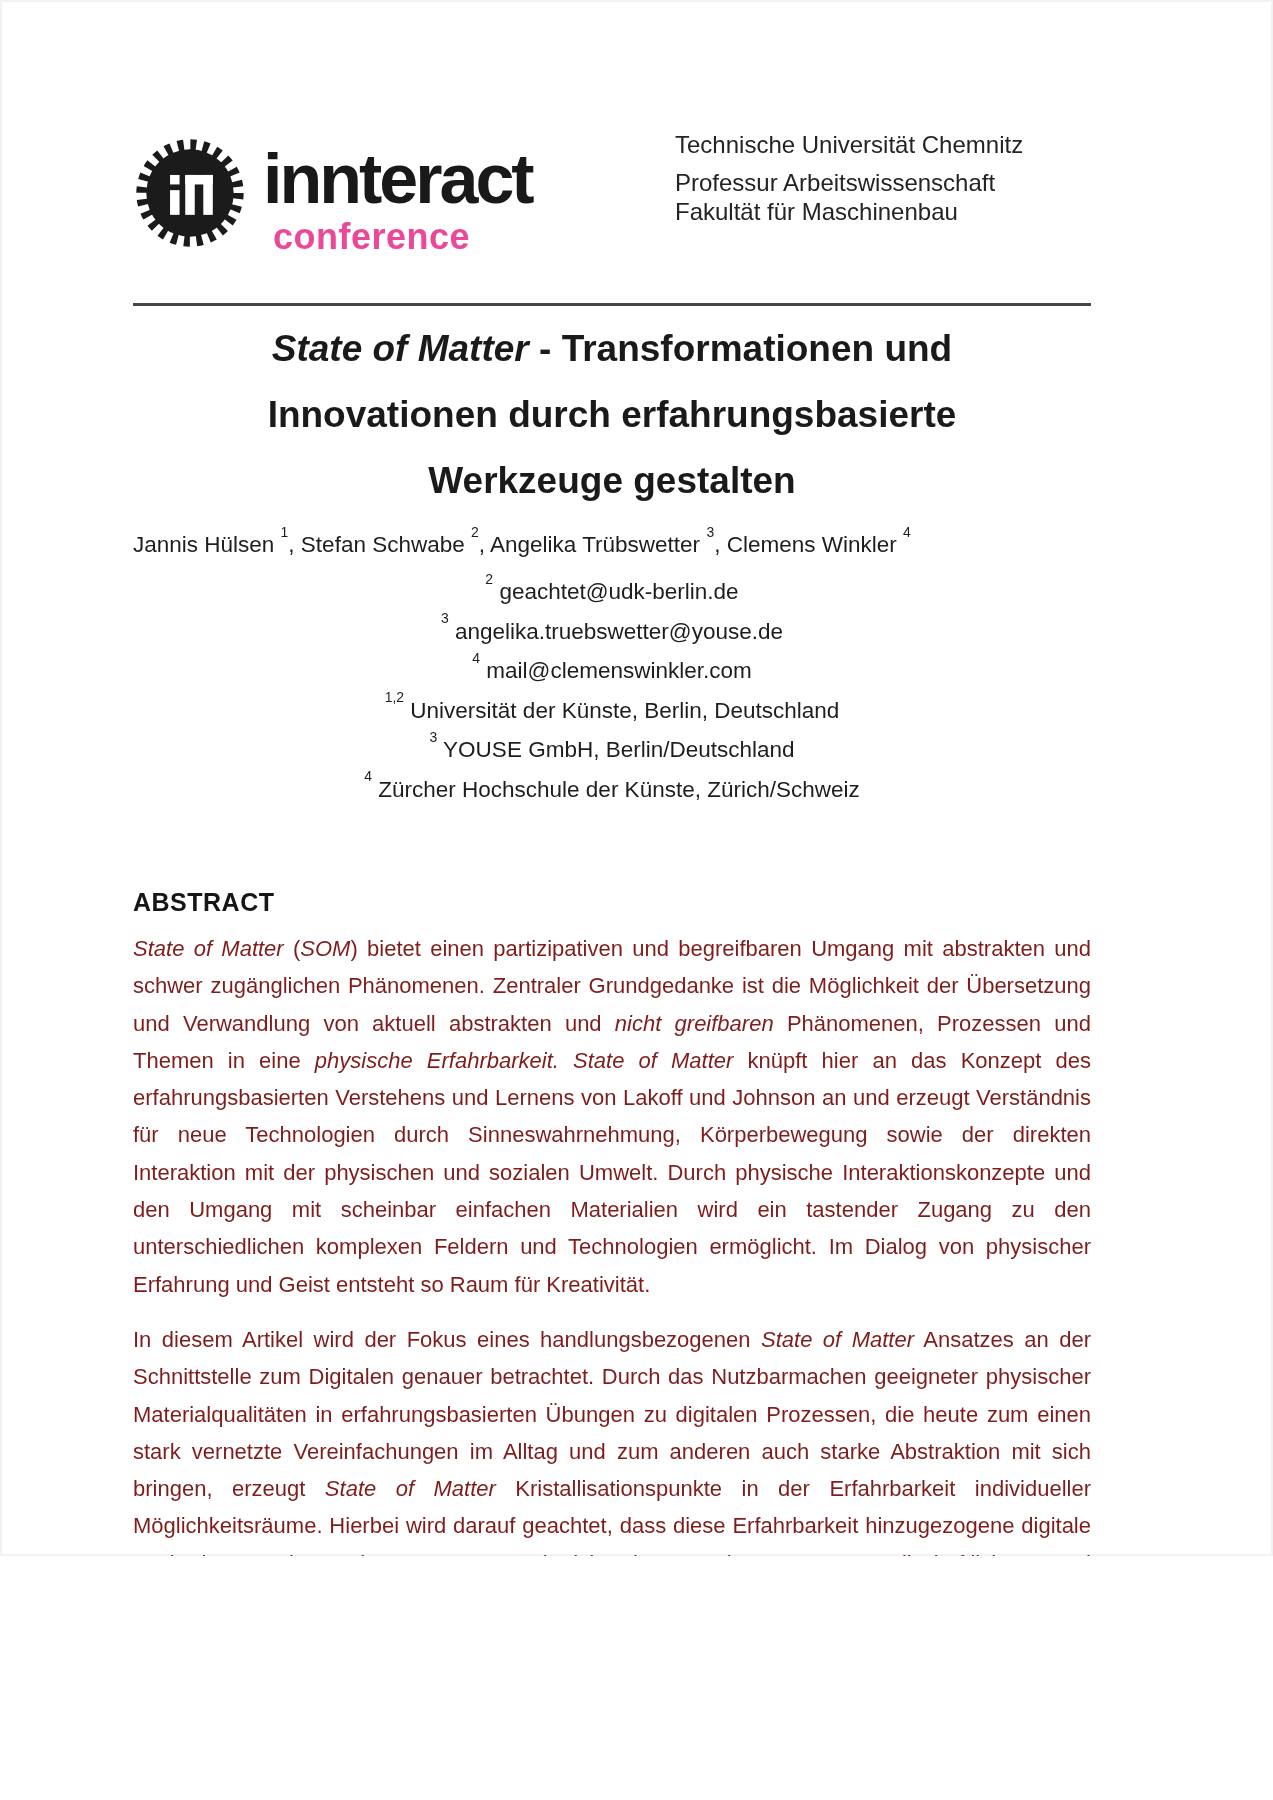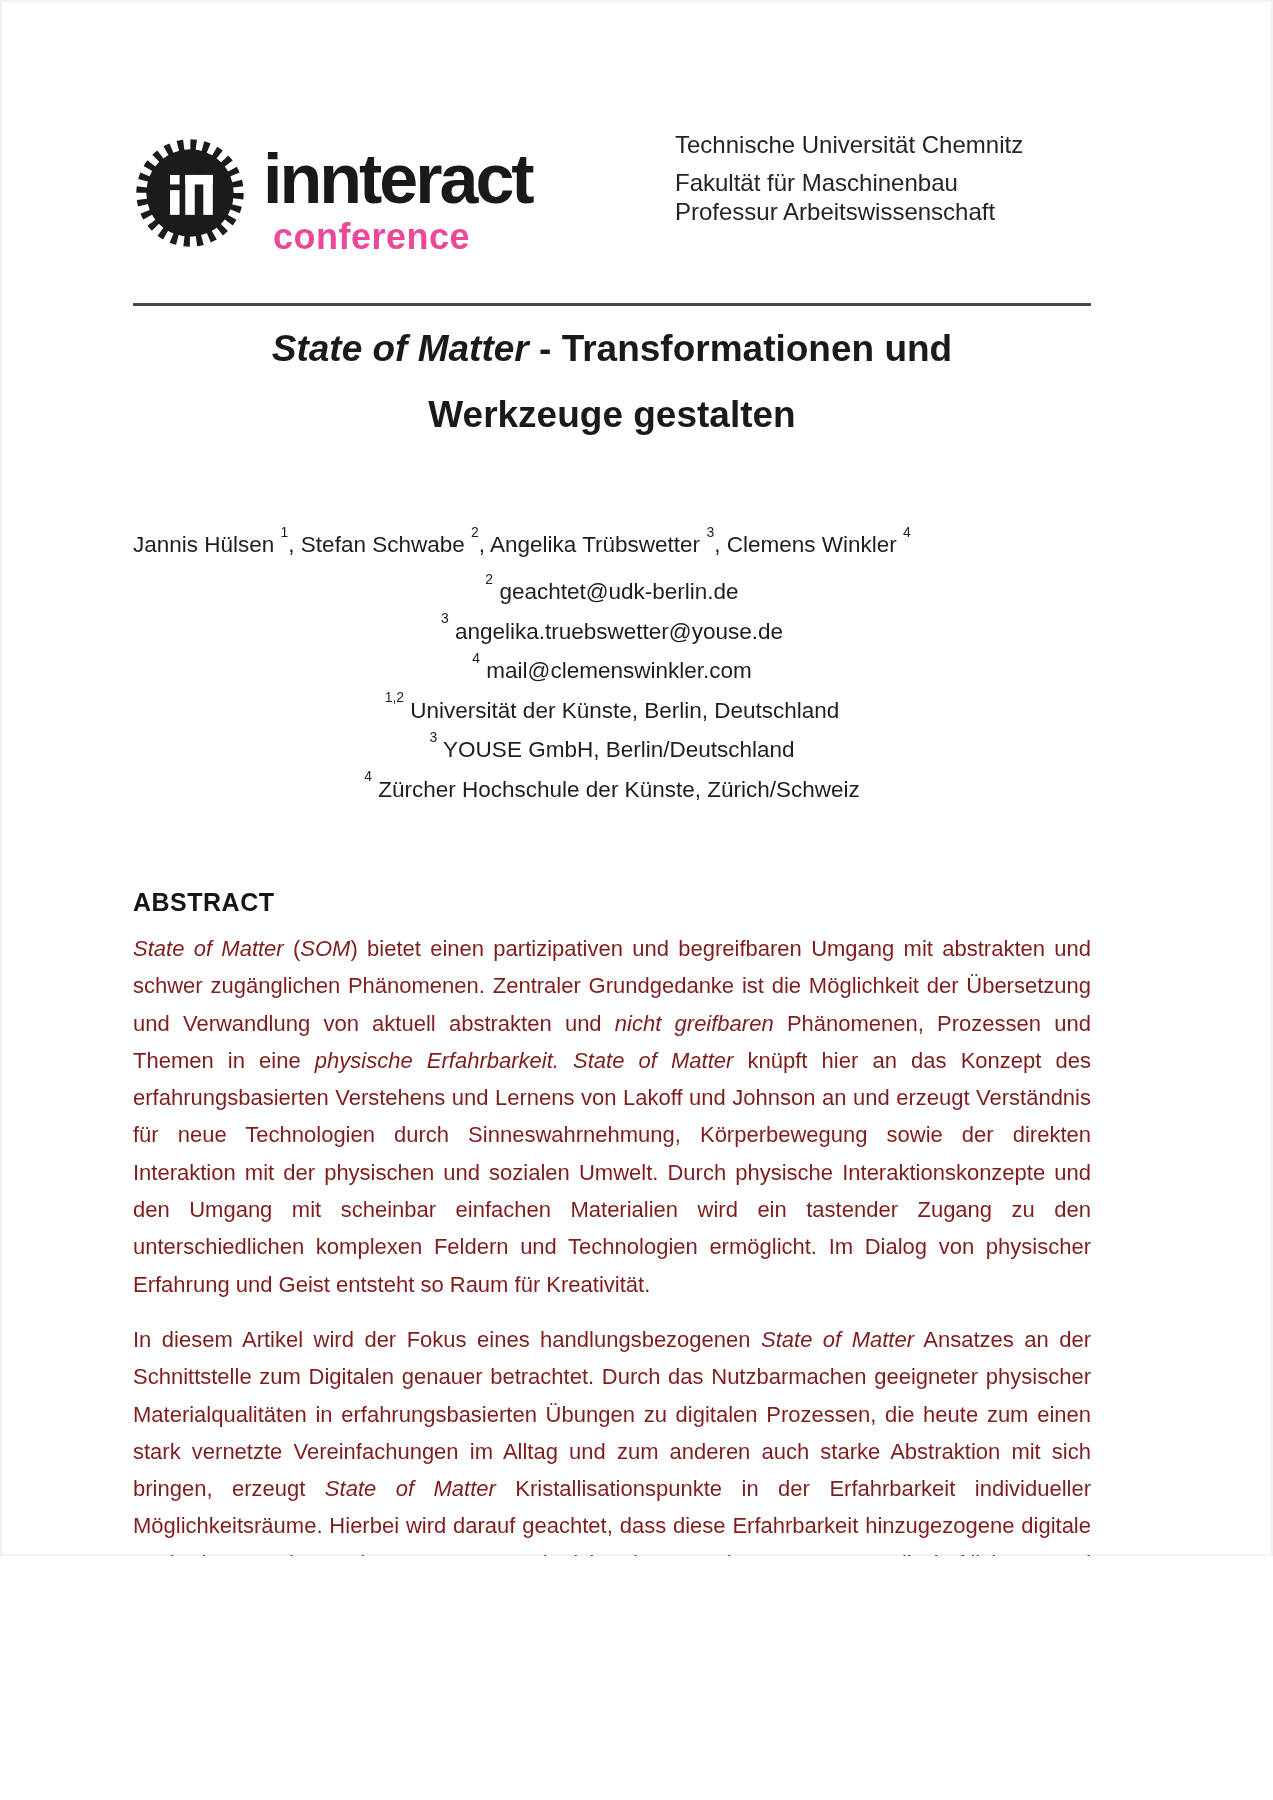--- a/index.html
+++ b/index.html
@@ -148,28 +148,29 @@
       </svg>
     </div>
     <div class="wordmark">
       <div class="brand">innteract</div>
       <div class="conference">conference</div>
     </div>
   </div>
 
   <div class="institution">
     <div class="first">Technische Universität Chemnitz</div>
+    <div>Professur Arbeitswissenschaft</div>
     <div>Fakultät für Maschinenbau</div>
-    <div>Professur Arbeitswissenschaft</div>
   </div>
 
   <div class="divider"></div>
 
   <div class="title">
     <div><em>State of Matter</em><span> - Transformationen und</span></div>
+    <div><span>Innovationen durch erfahrungsbasierte</span></div>
     <div><span>Werkzeuge gestalten</span></div>
   </div>
 
   <div class="authors"><span>Jannis Hülsen </span><sup>1</sup><span>, Stefan Schwabe </span><sup>2</sup><span>, Angelika Trübswetter </span><sup>3</sup><span>, Clemens Winkler </span><sup>4</sup></div>
 
   <div class="meta">
     <div><sup>2</sup><span> geachtet@udk-berlin.de</span></div>
     <div><sup>3</sup><span> angelika.truebswetter@youse.de</span></div>
     <div><sup>4</sup><span> mail@clemenswinkler.com</span></div>
     <div><sup>1,2</sup><span> Universität der Künste, Berlin, Deutschland</span></div>

